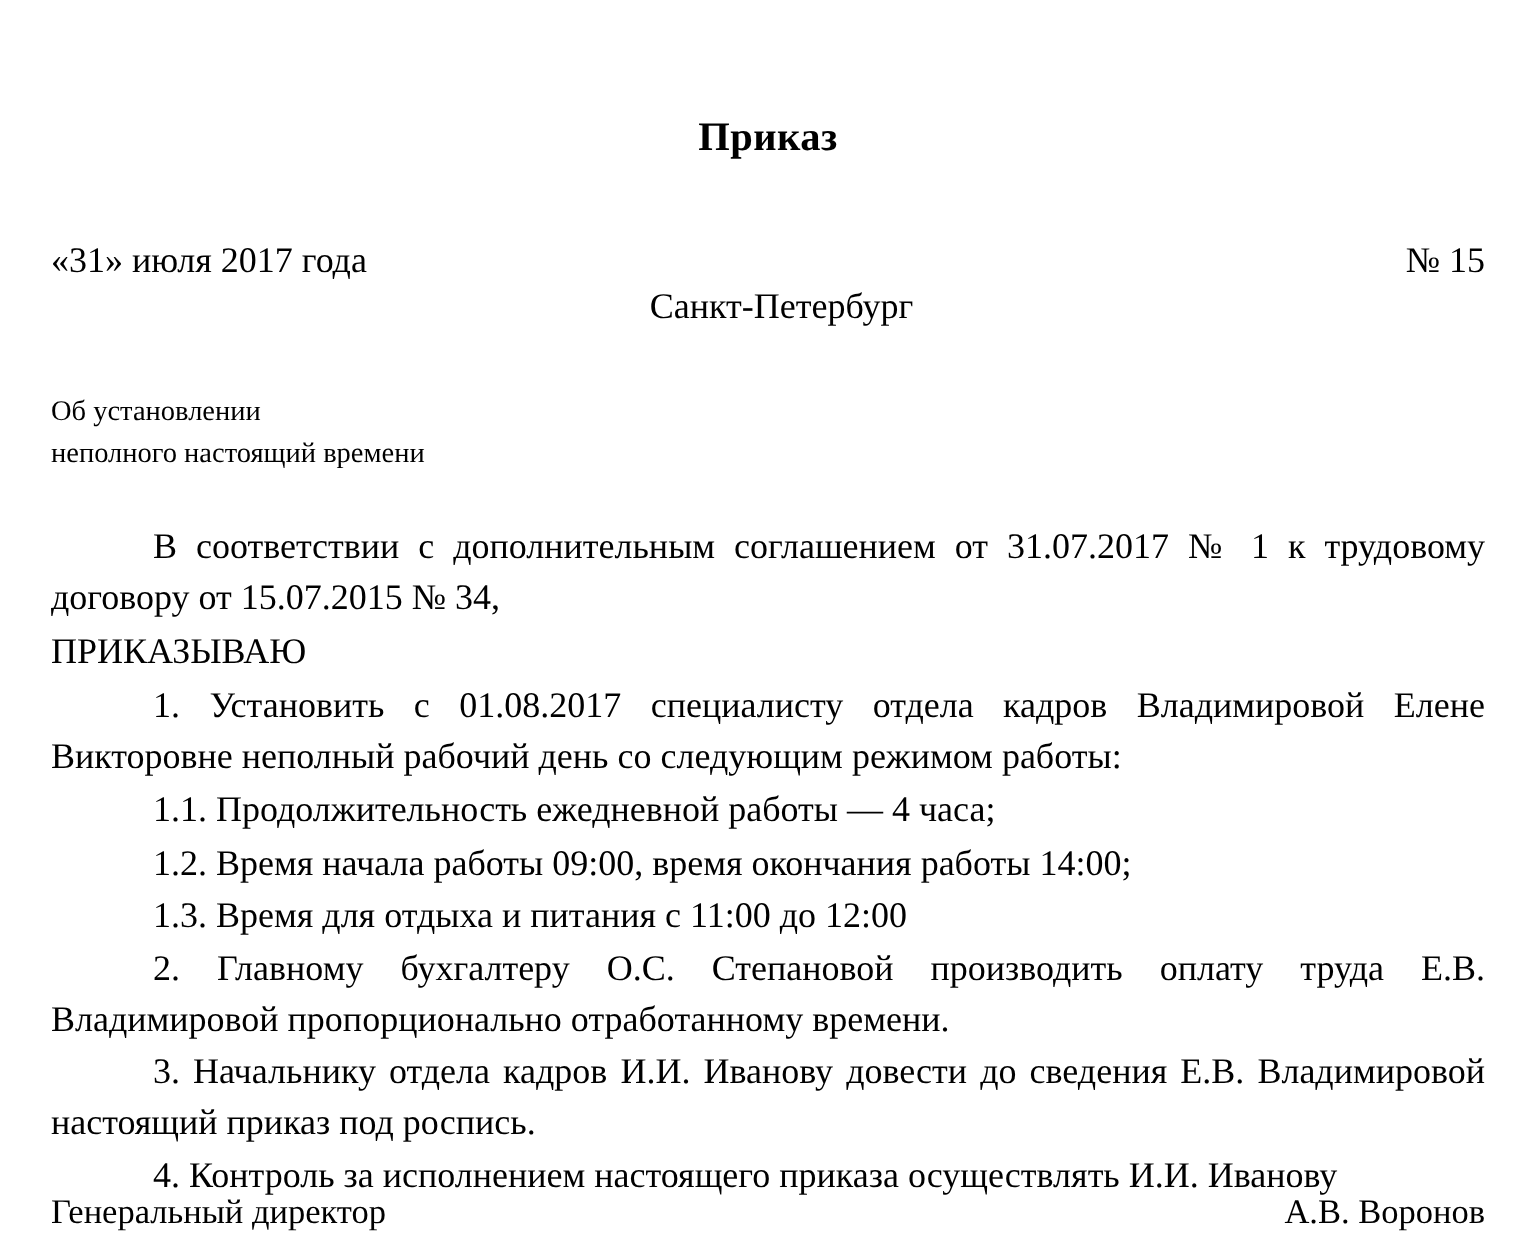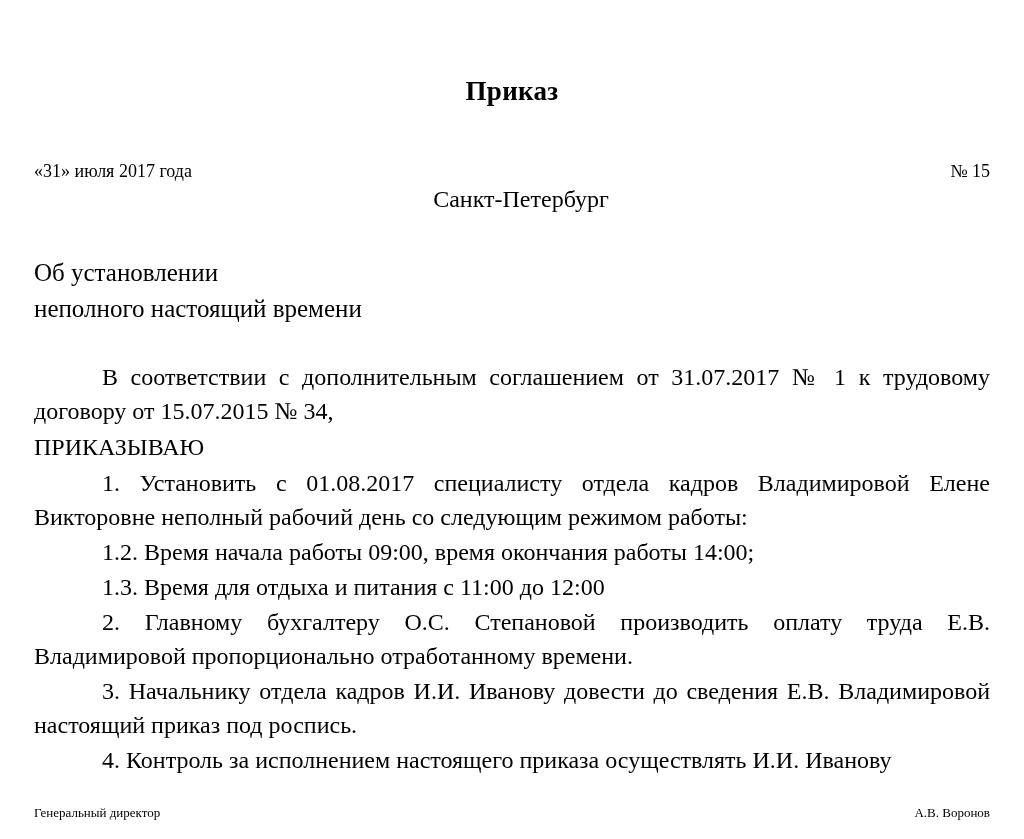--- a/index.html
+++ b/index.html
@@ -33,37 +33,37 @@
     text-align: center;
     font-weight: bold;
     font-size: 27px;
     margin-top: 42px;
     letter-spacing: 0.3px;
   }
   .meta-row {
     display: flex;
     justify-content: space-between;
     align-items: baseline;
-    font-size: 18px;
+    font-size: 24px;
     margin-top: 54px;
   }
   .meta-row .date {
     text-align: left;
   }
   .meta-row .number {
     text-align: left;
   }
   .city {
     text-align: center;
     font-size: 24px;
     margin-top: 4px;
     padding-left: 18px;
   }
   .subject {
-    font-size: 25px;
+    font-size: 19px;
     line-height: 1.45;
     margin-top: 42px;
   }
   .body-block {
     margin-top: 32px;
     font-size: 24px;
     line-height: 1.42;
   }
   .para {
     text-align: justify;
@@ -82,21 +82,21 @@
     text-align: left;
   }
   .signature-row {
     position: absolute;
     left: 34px;
     right: 34px;
     bottom: 18px;
     display: flex;
     justify-content: space-between;
     align-items: baseline;
-    font-size: 13px;
+    font-size: 23px;
   }
 </style>
 </head>
 <body>
 
 <div class="page">
 
 
   <div class="doc-title">Приказ</div>
 
@@ -109,20 +109,21 @@
 
   <div class="subject">
     <div>Об установлении</div>
     <div>неполного настоящий времени</div>
   </div>
 
   <div class="body-block">
     <p class="para indent">В соответствии с дополнительным соглашением от 31.07.2017 № 1 к трудовому договору от 15.07.2015 № 34,</p>
     <p class="para order-word">ПРИКАЗЫВАЮ</p>
     <p class="para indent">1. Установить с 01.08.2017 специалисту отдела кадров Владимировой Елене Викторовне неполный рабочий день со следующим режимом работы:</p>
+    <p class="para sub-item">1.1. Продолжительность ежедневной работы — 4 часа;</p>
     <p class="para sub-item">1.2. Время начала работы 09:00, время окончания работы 14:00;</p>
     <p class="para sub-item">1.3. Время для отдыха и питания с 11:00 до 12:00</p>
     <p class="para indent">2. Главному бухгалтеру О.С. Степановой производить оплату труда Е.В. Владимировой пропорционально отработанному времени.</p>
     <p class="para indent">3. Начальнику отдела кадров И.И. Иванову довести до сведения Е.В. Владимировой настоящий приказ под роспись.</p>
     <p class="para sub-item">4. Контроль за исполнением настоящего приказа осуществлять И.И. Иванову</p>
   </div>
 
   <div class="signature-row">
     <div>Генеральный директор</div>
     <div>А.В. Воронов</div>

